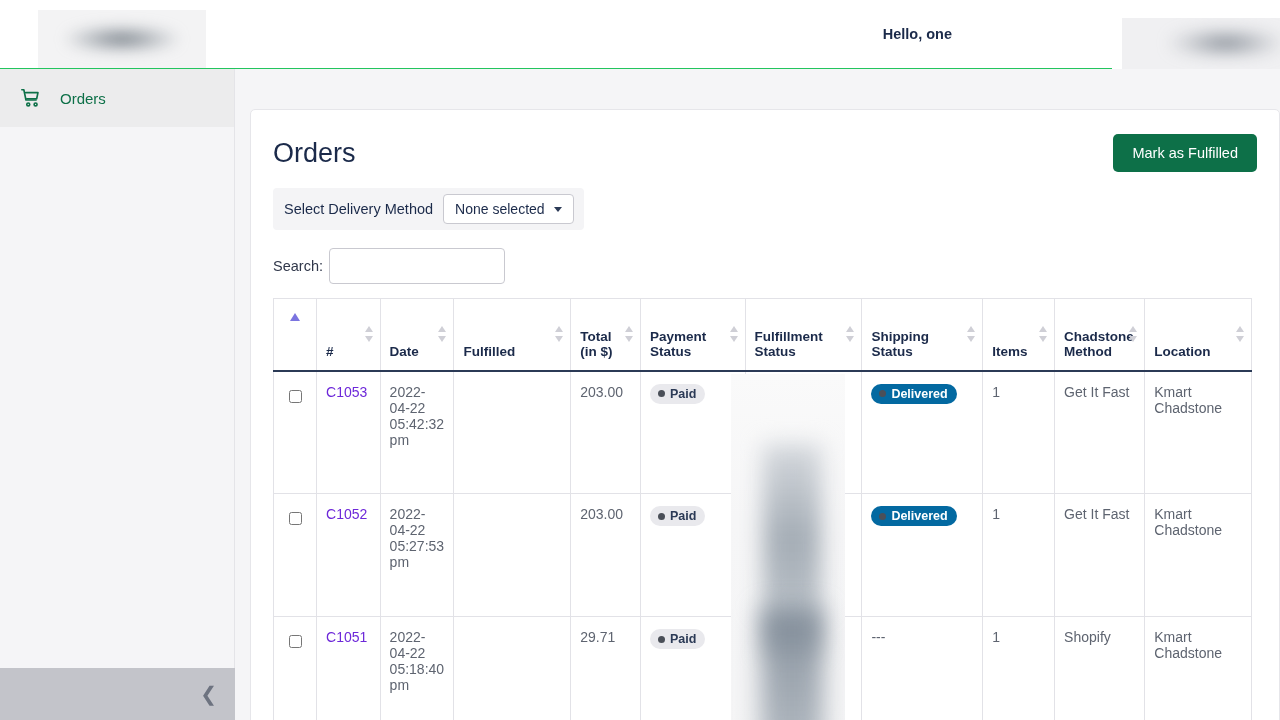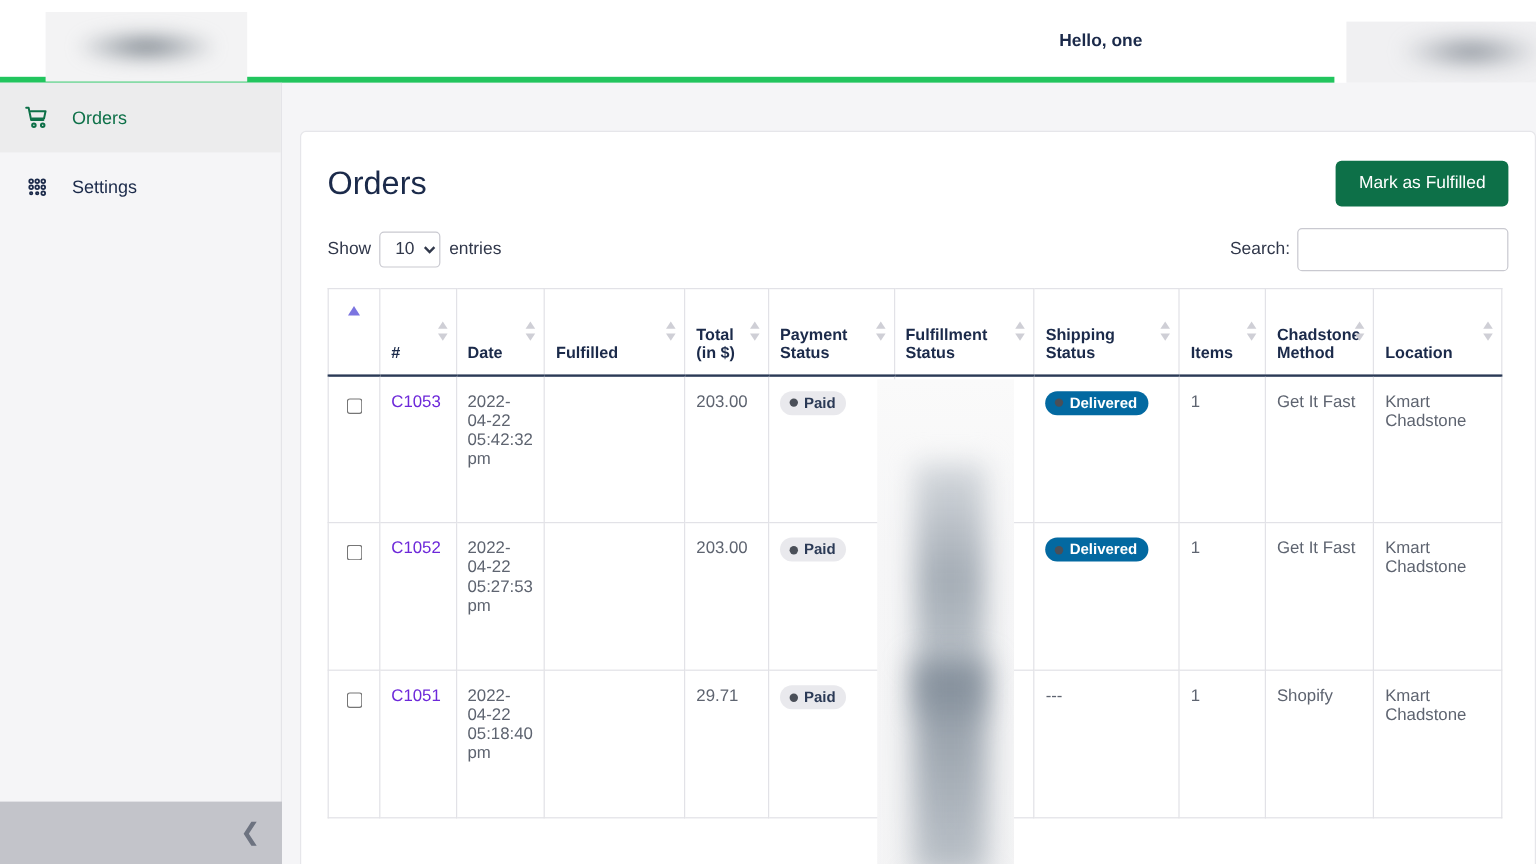--- a/index.html
+++ b/index.html
@@ -10,21 +10,21 @@
     font-family: "Liberation Sans", sans-serif;
     background: #ffffff;
   }
 
   .app { position: relative; width: 1280px; height: 720px; }
 
   
   .topbar {
     position: absolute; top: 0; left: 0; width: 1112px; height: 69px;
     background: #ffffff;
-    border-bottom: 5px solid #22c55e;
+    border-bottom: 1px solid #22c55e;
     display: flex; align-items: center;
   }
   .brand-logo {
     position: absolute; left: 38px; top: 10px;
     width: 168px; height: 58px;
     background: #f3f3f4;
   }
   .brand-logo .blob {
     position: absolute; left: 28px; top: 16px; width: 112px; height: 26px;
     background: radial-gradient(ellipse at center, rgba(90,100,110,0.85) 0%, rgba(140,148,156,0.45) 48%, rgba(243,243,244,0) 78%);
@@ -205,58 +205,44 @@
       <span class="nav-icon">
         <svg width="22" height="22" viewBox="0 0 24 24" fill="none" stroke="#0d7048" stroke-width="1.8" stroke-linecap="round" stroke-linejoin="round">
           <path d="M2 3h2.2l2.3 11.2h11.1"></path>
           <path d="M6.2 6.2h13.4l-1.4 6.6H7.4"></path>
           <circle cx="9" cy="19" r="1.6"></circle>
           <circle cx="17" cy="19" r="1.6"></circle>
         </svg>
       </span>
       <span>Orders</span>
     </div>
-    <div class="nav-item idle">
-      <span class="nav-icon">
-        <svg width="22" height="22" viewBox="0 0 24 24" fill="none" stroke="#1b2a4a" stroke-width="1.6">
-          <circle cx="6.5" cy="6.5" r="1.7"></circle>
-            <circle cx="12" cy="6.5" r="1.7"></circle>
-            <circle cx="17.5" cy="6.5" r="1.7"></circle>
-          <circle cx="6.5" cy="12" r="1.7"></circle>
-            <circle cx="12" cy="12" r="1.7"></circle>
-            <circle cx="17.5" cy="12" r="1.7"></circle>
-          <circle cx="6.5" cy="17.5" r="1.1"></circle>
-            <circle cx="12" cy="17.5" r="1.1"></circle>
-            <circle cx="17.5" cy="17.5" r="1.7"></circle>
-        </svg>
-      </span>
-      <span>Settings</span>
-    </div>
     <div class="sidebar-collapse">
       <span class="chev">❮</span>
     </div>
   </div>
 
   <div class="main">
     <div class="card">
 
       <div class="card-head">
         <h1 class="page-title">Orders</h1>
         <button class="btn-primary">Mark as Fulfilled</button>
       </div>
 
+      <div class="filter-row">
+        <div class="filter-group">
+          <span class="filter-label">Select Delivery Method</span>
+          <button class="select-btn">
+            <span>None selected</span>
+            <span class="caret"></span>
+          </button>
+        </div>
+      </div>
 
       <div class="table-controls">
-        <div class="show-entries">
-          <span>Show</span>
-          <select class="entries-select">
-            <option>10</option>
-          </select>
-          <span>entries</span>
-        </div>
         <div class="search-wrap">
           <span class="search-label">Search:</span>
           <input class="search-input" type="text" placeholder="" style="">
         </div>
       </div>
 
       <div class="table-scroll">
         <table class="orders">
           <colgroup>
             <col style="width:42px">

